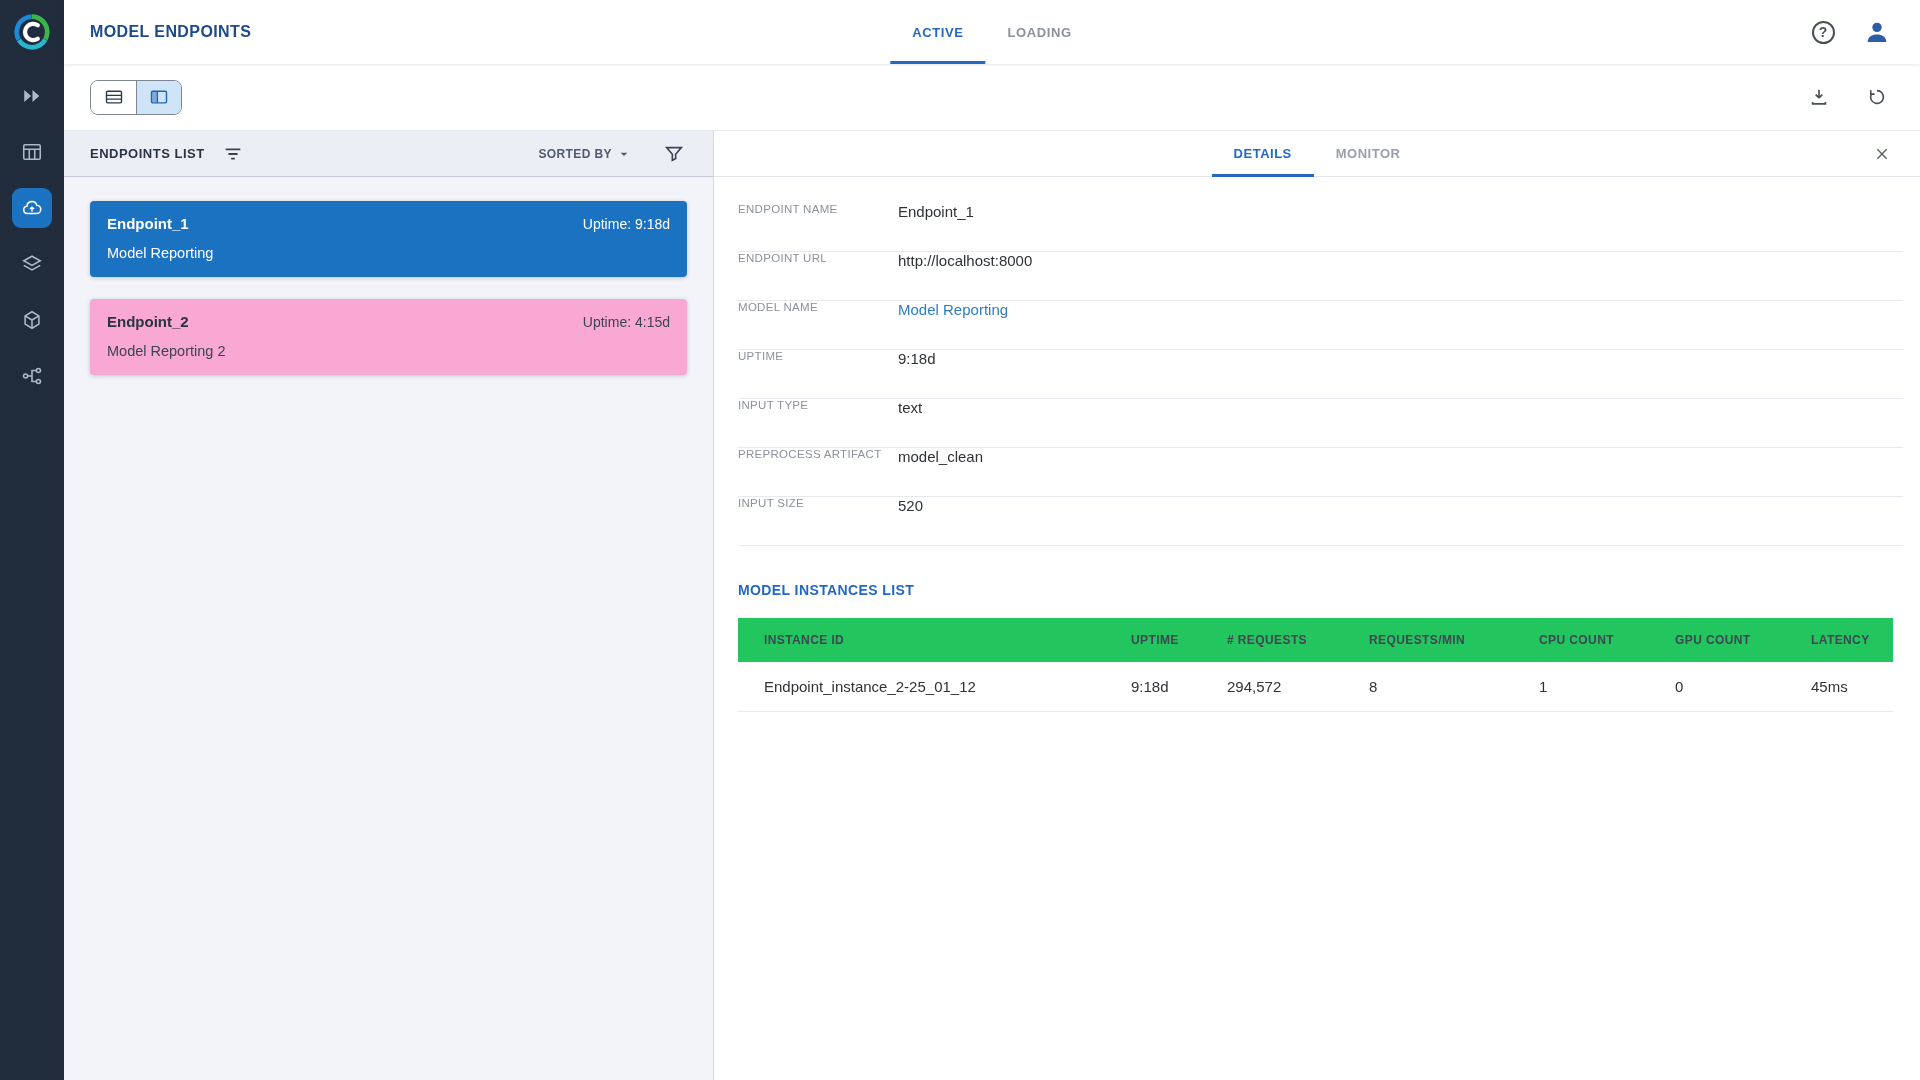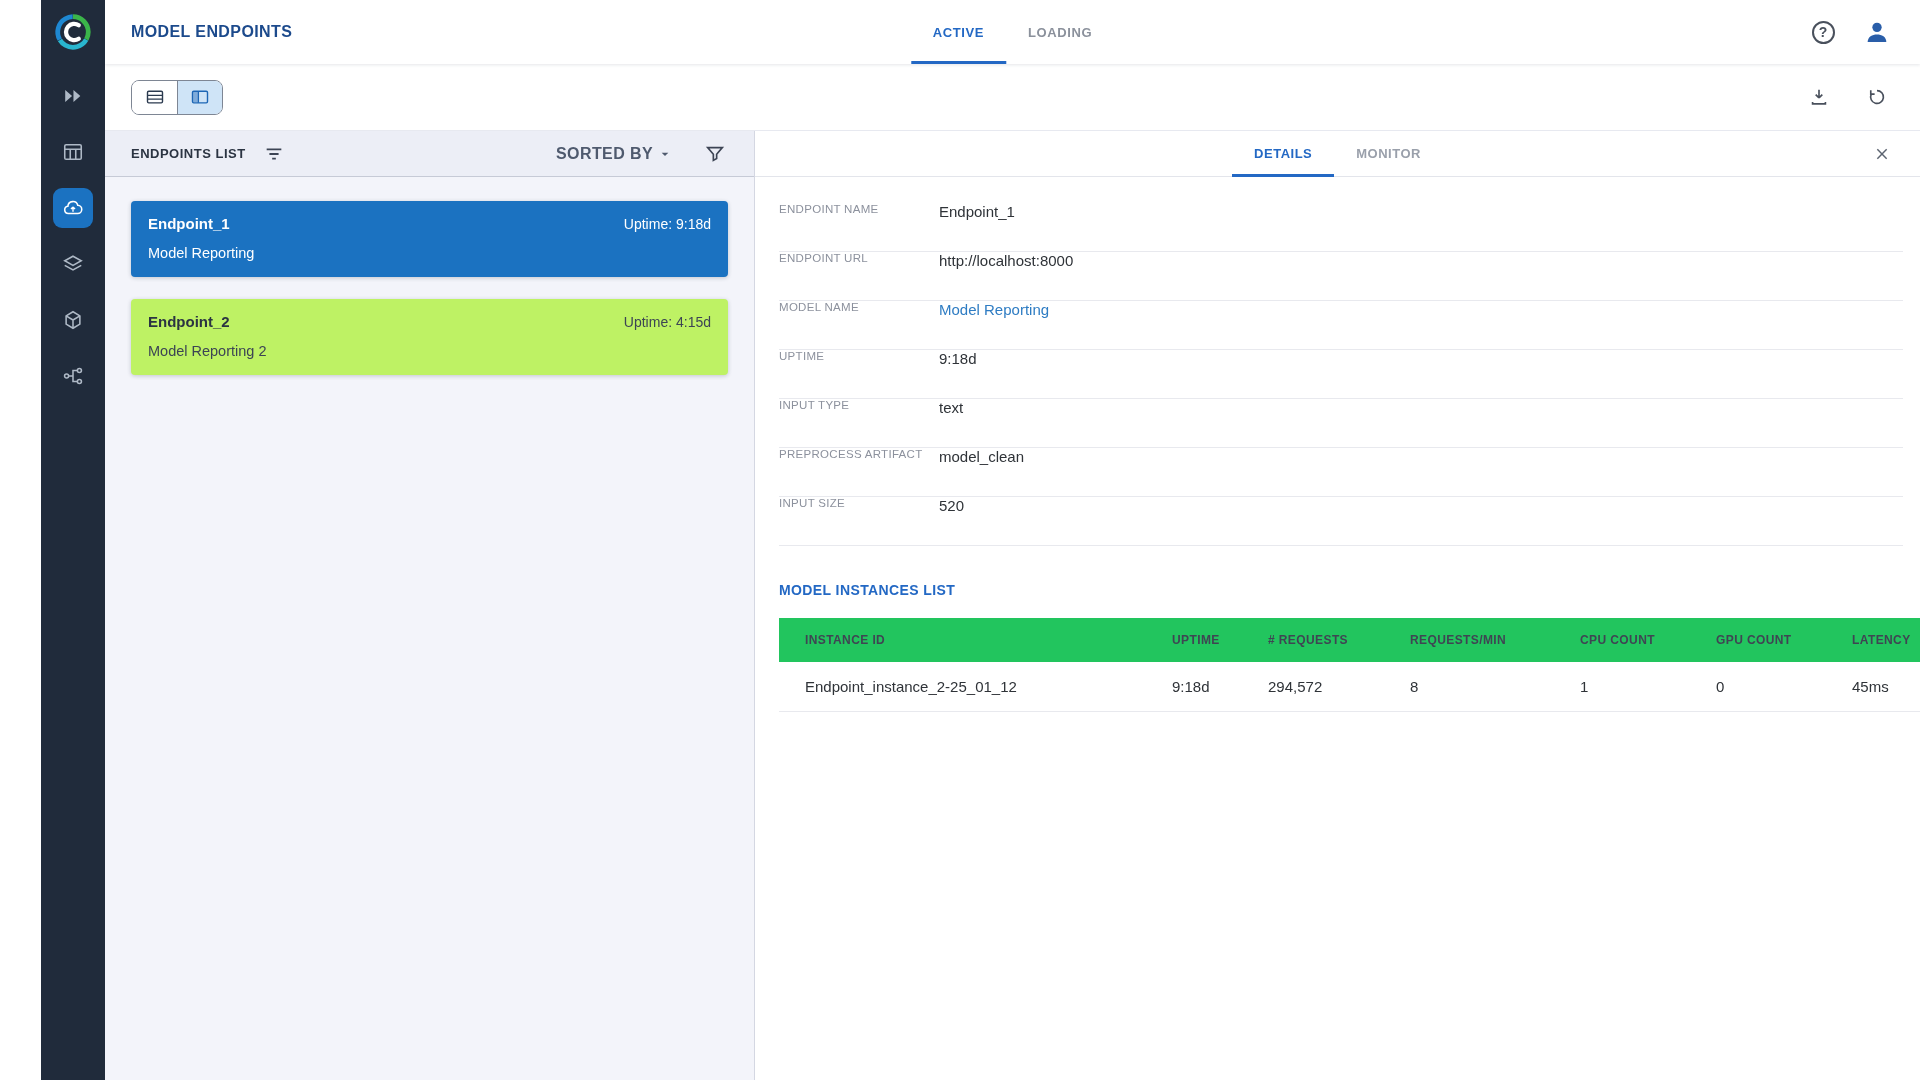--- a/index.html
+++ b/index.html
@@ -1,19 +1,19 @@
 <!DOCTYPE html>
 <html><head>
 <meta charset="utf-8">
 <style>
   * { box-sizing: border-box; margin: 0; padding: 0; }
   html,body { width:1920px; height:1080px; overflow:hidden; }
   body { font-family:"Liberation Sans", sans-serif; background:#fff; color:#2f3338; }
 
-  .app { display:flex; width:1920px; height:1080px;padding-left:41px; }
+  .app { display:flex; width:1920px; height:1080px; }
 
   
   .nav-rail { flex:0 0 64px; width:64px; background:#202b3b; display:flex; flex-direction:column; align-items:center; }
   .logo-box { width:64px; height:64px; display:flex; align-items:center; justify-content:center; cursor:pointer; }
   .nav-items { display:flex; flex-direction:column; align-items:center; gap:16px; margin-top:12px; }
   .nav-item { width:40px; height:40px; border-radius:9px; display:flex; align-items:center; justify-content:center; color:#aeb9c6; cursor:pointer; }
   .nav-item.selected { background:#1b72c1; color:#ffffff; }
   .nav-item svg { width:22px; height:22px; display:block; }
 
   
@@ -40,26 +40,26 @@
   .toggle-btn svg { width:20px; height:20px; }
   .toolbar-actions { margin-left:auto; display:flex; align-items:center; gap:24px; }
 
   
   .content { flex:1; display:flex; min-height:0; }
 
   .endpoints-panel { flex:0 0 650px; width:650px; background:#f3f4fa; border-right:1px solid #d4d7e2; display:flex; flex-direction:column; }
   .panel-header { flex:0 0 46px; height:46px; background:#eceef6; border-bottom:1px solid #c6cad6; display:flex; align-items:center; padding:0 26px; gap:15px; }
   .panel-title { font-size:13px; font-weight:bold; color:#2b3442; letter-spacing:.5px; }
   .panel-header .icon-btn { width:26px; height:26px; color:#3c4454; }
-  .sorted-by { margin-left:auto; display:flex; align-items:center; gap:4px; color:#4f5a6e; font-size:16px; font-weight:bold; letter-spacing:.4px; cursor:pointer; }
+  .sorted-by { margin-left:auto; display:flex; align-items:center; gap:4px; color:#4f5a6e; font-size:12px; font-weight:bold; letter-spacing:.4px; cursor:pointer; }
   .sorted-by svg { width:16px; height:16px; }
   .funnel-btn { margin-left:14px; }
 
   .cards { padding:24px 26px; display:flex; flex-direction:column; gap:22px; overflow:auto; }
-  .endpoint-card { background:#bef264; border-radius:4px; box-shadow:0 1px 4px rgba(30,40,60,.22); padding:14px 17px 16px; cursor:pointer; }
+  .endpoint-card { background:#f9a8d4; border-radius:4px; box-shadow:0 1px 4px rgba(30,40,60,.22); padding:14px 17px 16px; cursor:pointer; }
   .card-top { display:flex; justify-content:space-between; align-items:baseline; }
   .card-name { font-size:15px; font-weight:bold; color:#2b3442; }
   .card-uptime { font-size:14px; color:#3c4454; }
   .card-model { margin-top:13px; font-size:14.5px; color:#3c4454; }
   .endpoint-card.selected { background:#1b72c1; }
   .endpoint-card.selected .card-name,
   .endpoint-card.selected .card-uptime,
   .endpoint-card.selected .card-model { color:#ffffff; }
 
   

